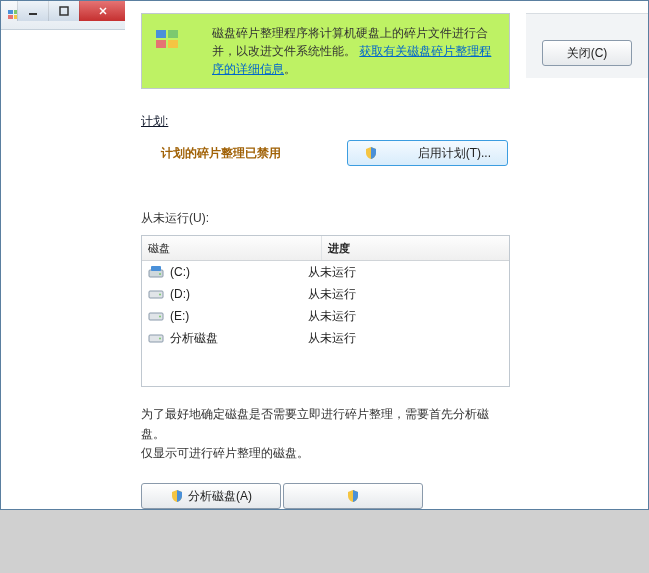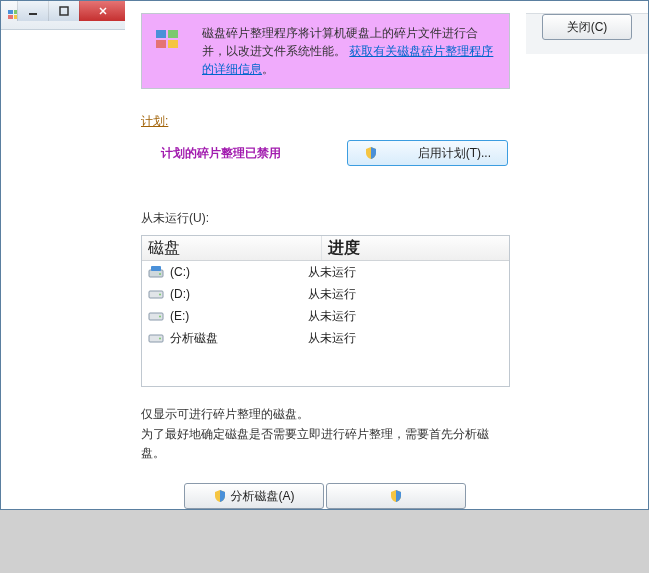--- a/index.html
+++ b/index.html
@@ -68,54 +68,54 @@
   }
   .content {
     flex: 1;
     padding: 12px 16px 0 16px;
     display: flex;
     flex-direction: column;
     overflow: hidden;
   }
   .info-box {
     border: 1px solid #c0c8d0;
-    background: #f0abfc;
+    background: #bef264;
     padding: 10px 12px;
     display: flex;
-    gap: 16px;
+    gap: 26px;
   }
   .info-icon {
     width: 32px;
     height: 32px;
     flex-shrink: 0;
   }
   .info-text {
     line-height: 1.5;
     color: #333;
   }
   .info-text a {
     color: #0066cc;
     text-decoration: underline;
     cursor: pointer;
   }
   .section-label {
     margin-top: 24px;
-    color: #a16207;
+    color: #0f172a;
     text-decoration: underline;
   }
   .schedule-row {
     display: flex;
     align-items: center;
     justify-content: space-between;
     margin-top: 10px;
     padding: 0 2px 0 20px;
   }
   .schedule-status {
     font-weight: bold;
-    color: #a21caf;
+    color: #a16207;
   }
   .btn {
     display: inline-flex;
     align-items: center;
     justify-content: center;
     gap: 4px;
     height: 26px;
     padding: 0 16px;
     background: linear-gradient(to bottom, #ffffff, #e6e9ec);
     border: 1px solid #8a9aab;
@@ -146,21 +146,21 @@
     display: flex;
     flex-direction: column;
     background: #fff;
   }
   .thead {
     display: flex;
     background: linear-gradient(to bottom, #fdfdfd, #efefef);
     border-bottom: 1px solid #d0d4d8;
     height: 24px;
     align-items: center;
-    font-size: 16px;
+    font-size: 11px;
     color: #222;
     justify-content: center;
   }
   .th, .td {
     padding: 0 6px;
     box-sizing: border-box;
   }
   .col-disk { width: 180px; }
   .col-last { width: 220px; }
   .col-prog { flex: 1; }
@@ -192,32 +192,32 @@
     height: 14px;
     flex-shrink: 0;
   }
   .note-text {
     margin-top: 18px;
     line-height: 1.6;
     color: #333;
   }
   .bottom-buttons {
     display: flex;
-    justify-content: center;
+    justify-content: flex-start;
     gap: 2px;
     margin-top: 20px;
     padding-right: 2px;
   }
   .bottom-buttons .btn { min-width: 140px; }
   .footer {
     height: 40px;
     display: flex;
     justify-content: flex-end;
-    align-items: flex-start;
-    padding: 0 16px;
+    align-items: flex-end;
+    padding: 12px 16px;
     border-top: 1px solid #d8dde2;
     background: #f2f4f6;
     margin-top: 12px;
   }
   .footer .btn { min-width: 90px; }
 </style>
 </head>
 <body>
 
 <div class="window">
@@ -333,22 +333,22 @@
                 </svg></span>
               <span>分析磁盘</span>
             </div>
             <div class="td col-last">从未运行</div>
             <div class="td col-prog"></div>
           </div>
         </div>
     </div>
 
     <div class="note-text">
+      <div>为了最好地确定磁盘是否需要立即进行碎片整理，需要首先分析磁盘。</div>
       <div>仅显示可进行碎片整理的磁盘。</div>
-      <div>为了最好地确定磁盘是否需要立即进行碎片整理，需要首先分析磁盘。</div>
     </div>
 
     <div class="bottom-buttons">
       <button class="btn">
         <span class="shield">
           <svg viewBox="0 0 14 14" width="14" height="14">
             <path d="M7 1 L12 3 V7 C12 10 9.5 12.5 7 13 C4.5 12.5 2 10 2 7 V3 Z" fill="#f5c542"></path>
             <path d="M7 1 L12 3 V7 C12 10 9.5 12.5 7 13 V1 Z" fill="#4a90d9"></path>
           </svg>
         </span>

